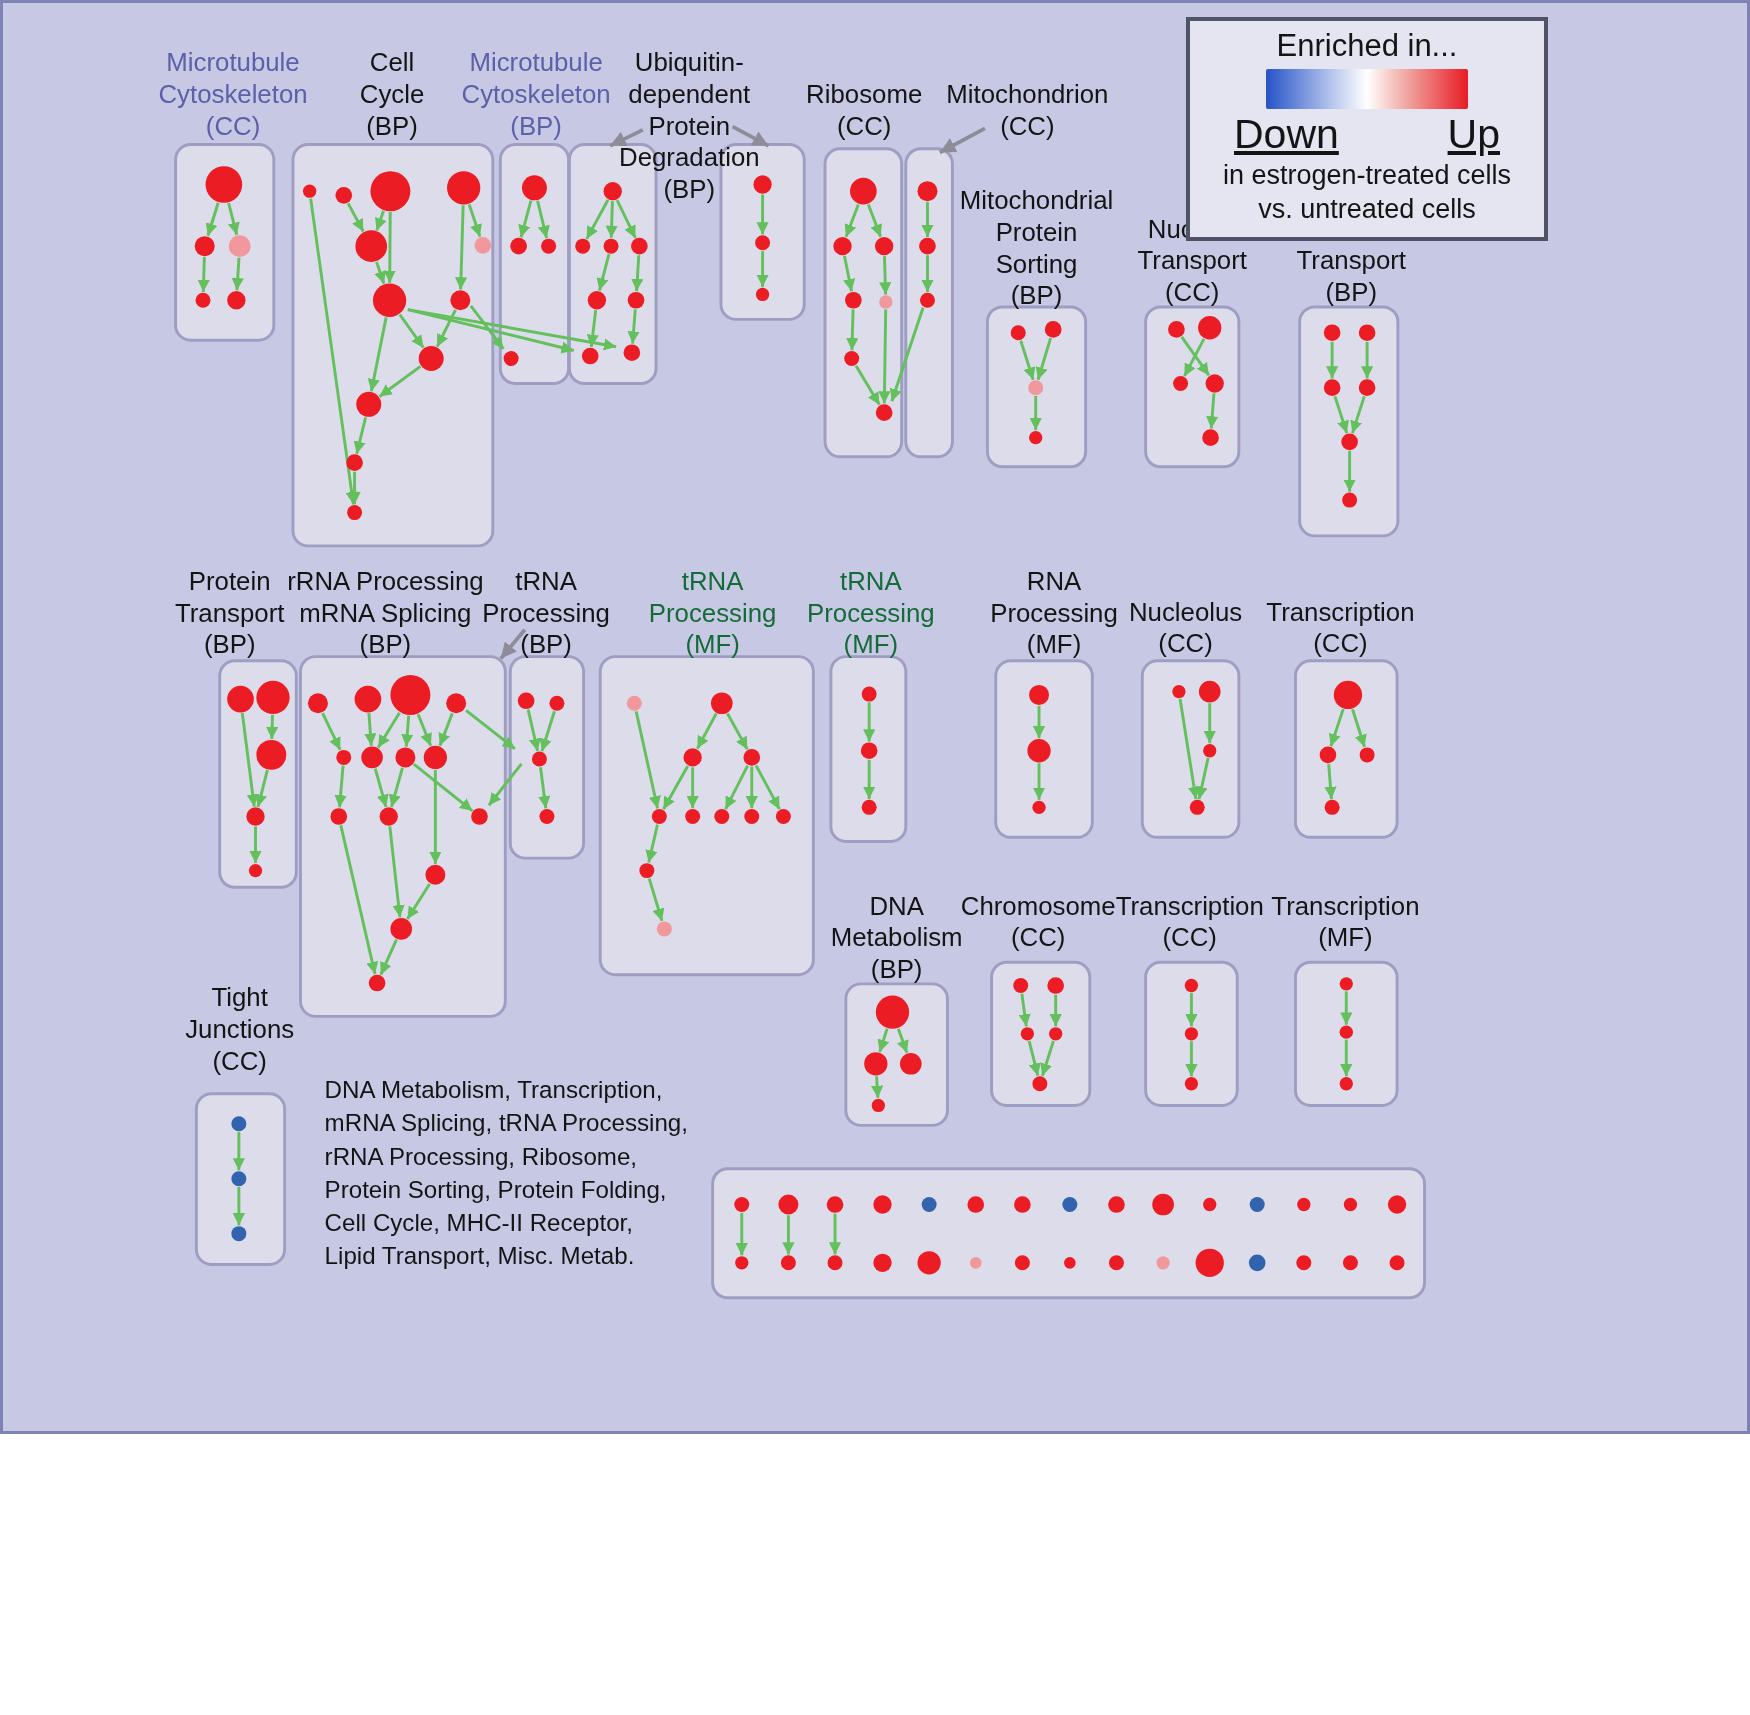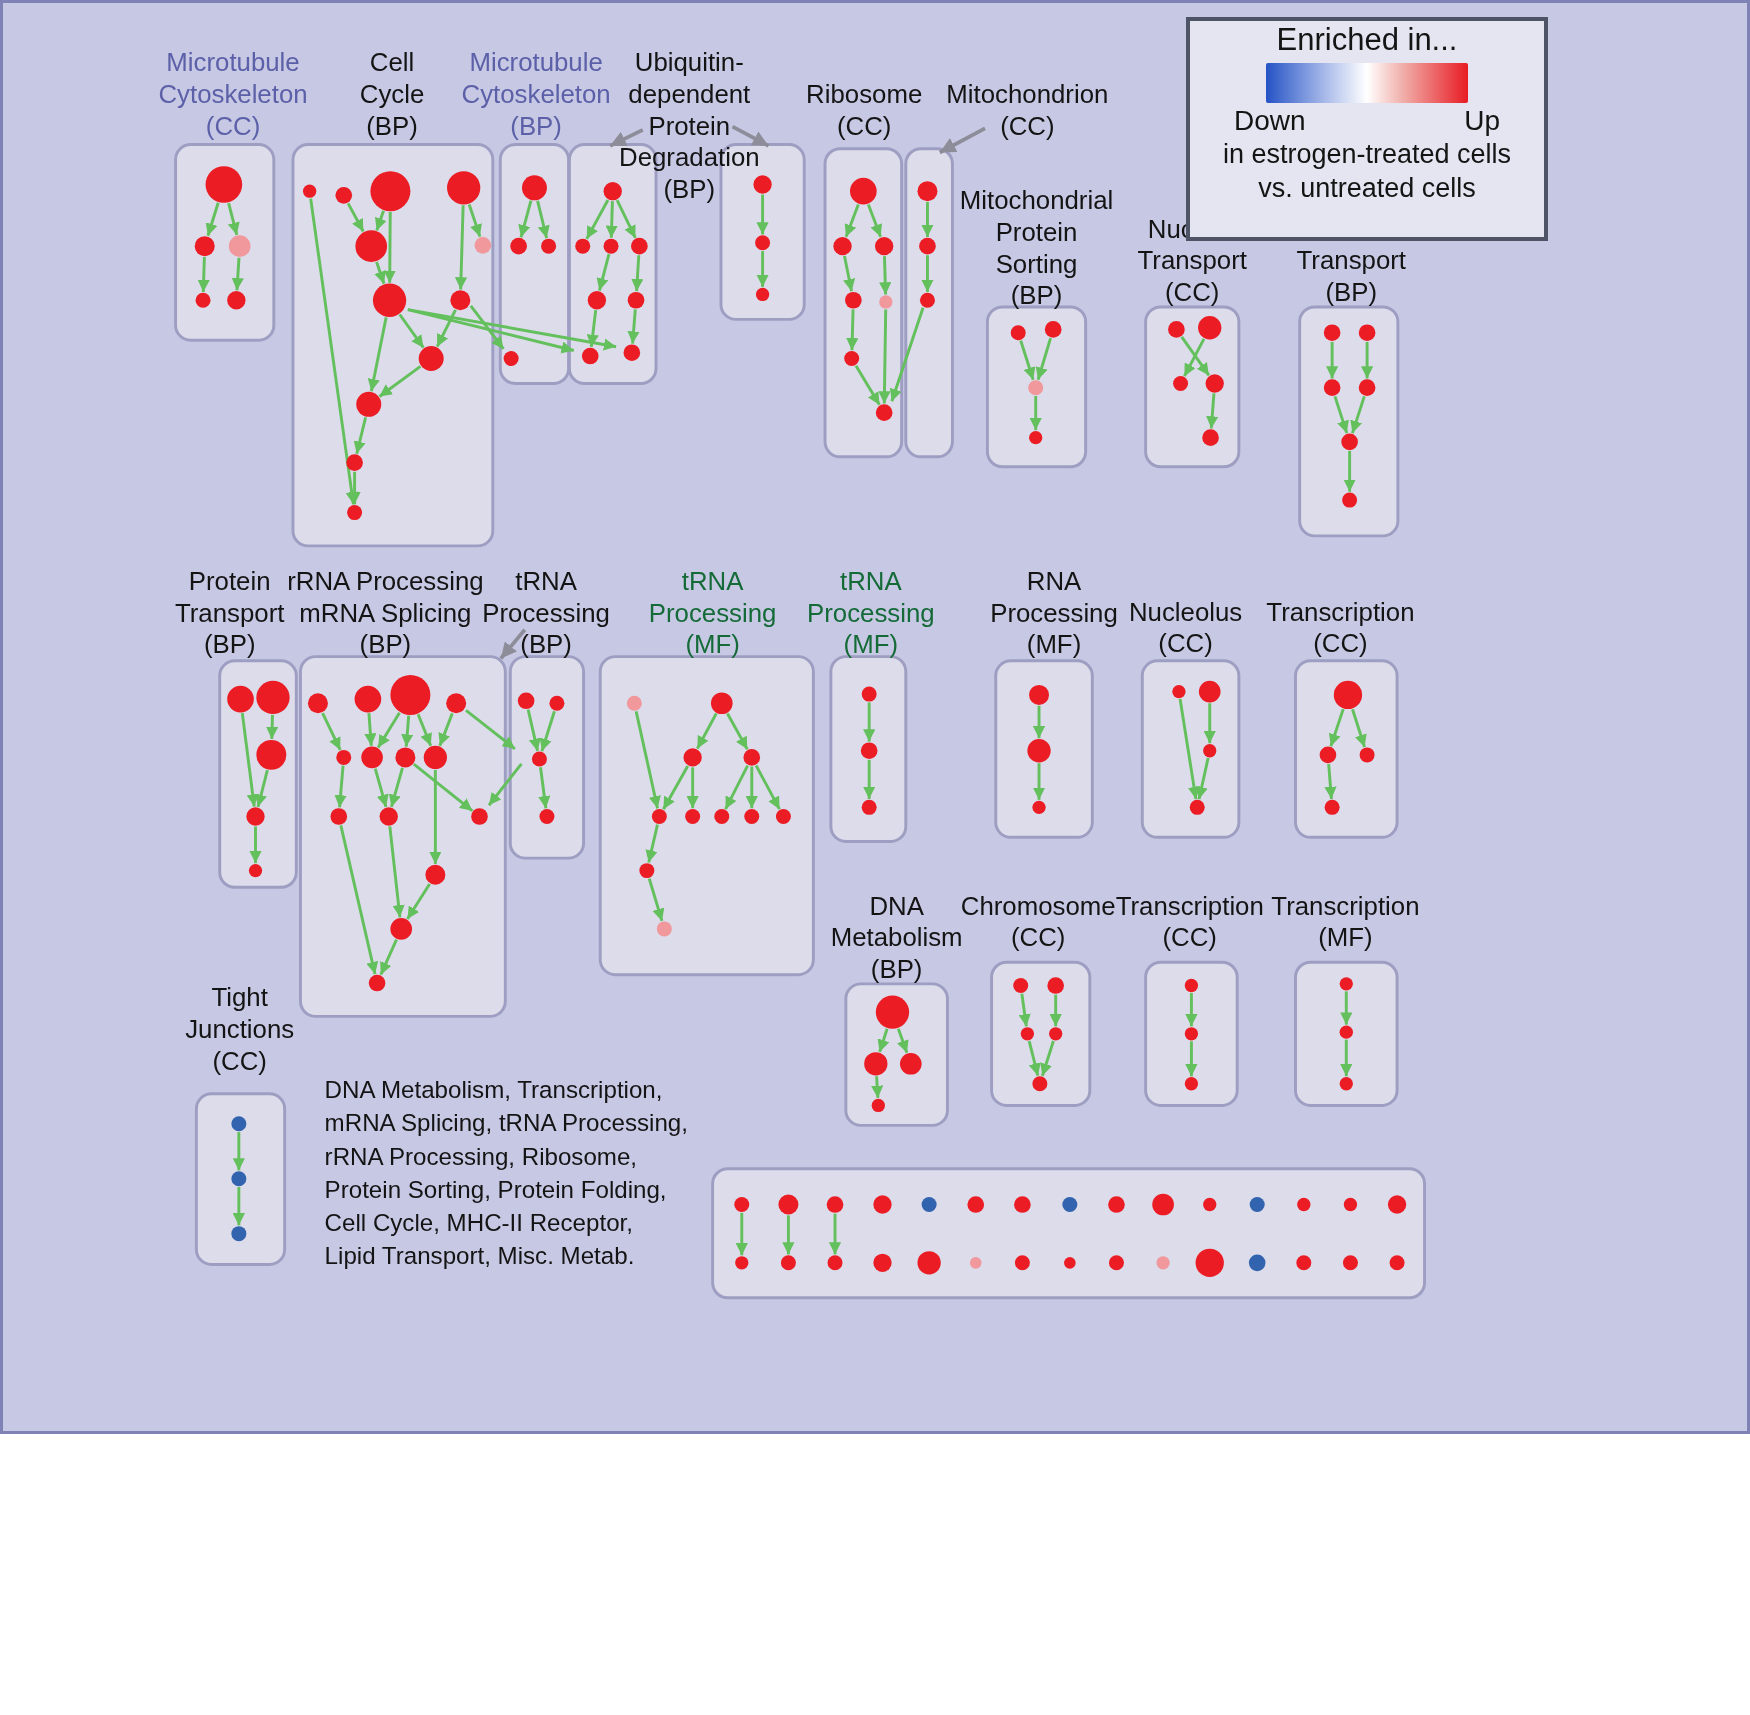--- a/index.html
+++ b/index.html
@@ -3,25 +3,25 @@
 <meta charset="utf-8">
 <style>
   html,body{margin:0;padding:0;background:#ffffff;}
   #figure{position:relative;width:1750px;height:1434px;background:#c7c8e4;
           border:3px solid #7e82b4;box-sizing:border-box;overflow:hidden;
           font-family:"Liberation Sans",sans-serif;}
   #diagram{position:absolute;left:0;top:0;width:100%;height:100%;}
   #diagram text{font-family:"Liberation Sans",sans-serif;}
   #legend{position:absolute;left:1183px;top:14px;width:362px;height:224px;
           background:#e4e5f0;border:4px solid #4e5366;box-sizing:border-box;
-          display:flex;flex-direction:column;align-items:center;
+          display:flex;flex-direction:column;align-items:center;padding-top:6px;
           color:#141414;}
   .lg-title{font-size:31px;line-height:38px;}
   .lg-bar{width:202px;height:40px;margin-top:4px;border-radius:2px;}
-  .lg-row{width:266px;display:flex;justify-content:space-between;font-size:28px;margin-top:2px;}
+  .lg-row{width:266px;display:flex;justify-content:space-between;font-size:41px;margin-top:2px;text-decoration:underline;}
   .lg-sub{font-size:27px;line-height:33px;margin-top:1px;text-align:right;}
 </style>
 </head>
 <body>
 
 <div id="figure" style="background: rgb(199, 200, 228); border-color: rgb(126, 130, 180);">
 
   <svg id="diagram" viewBox="0 0 1750 1715">
       <defs>
         <marker id="arrow-edge" viewBox="0 0 10 10" refX="10" refY="5" markerWidth="4.2" markerHeight="4.2" orient="auto">

